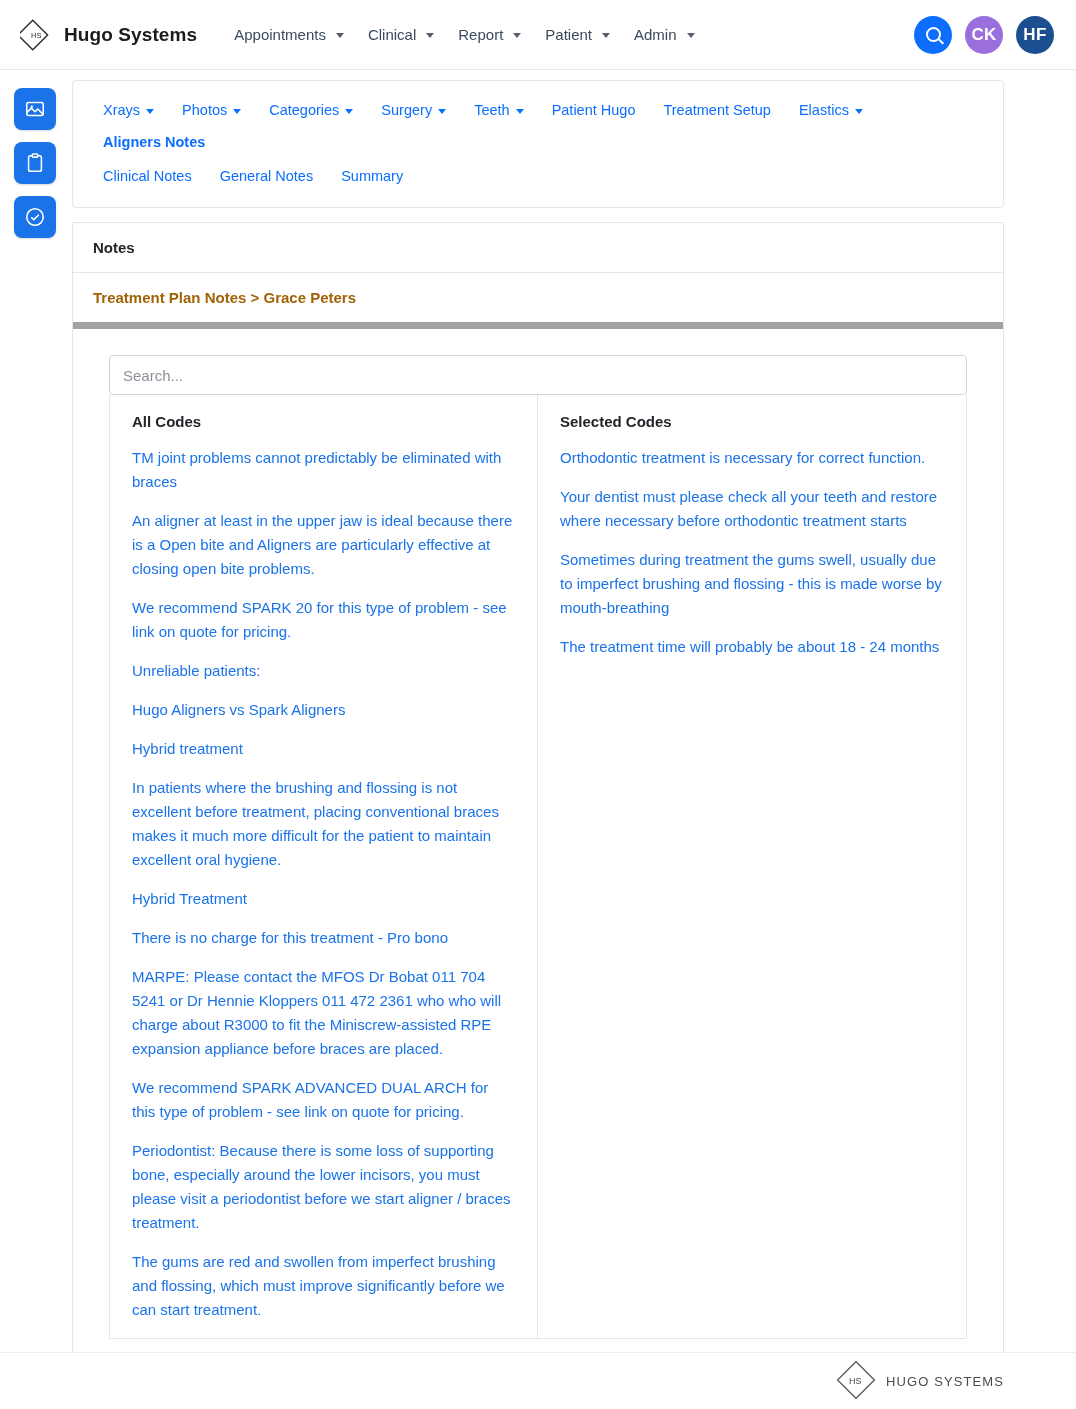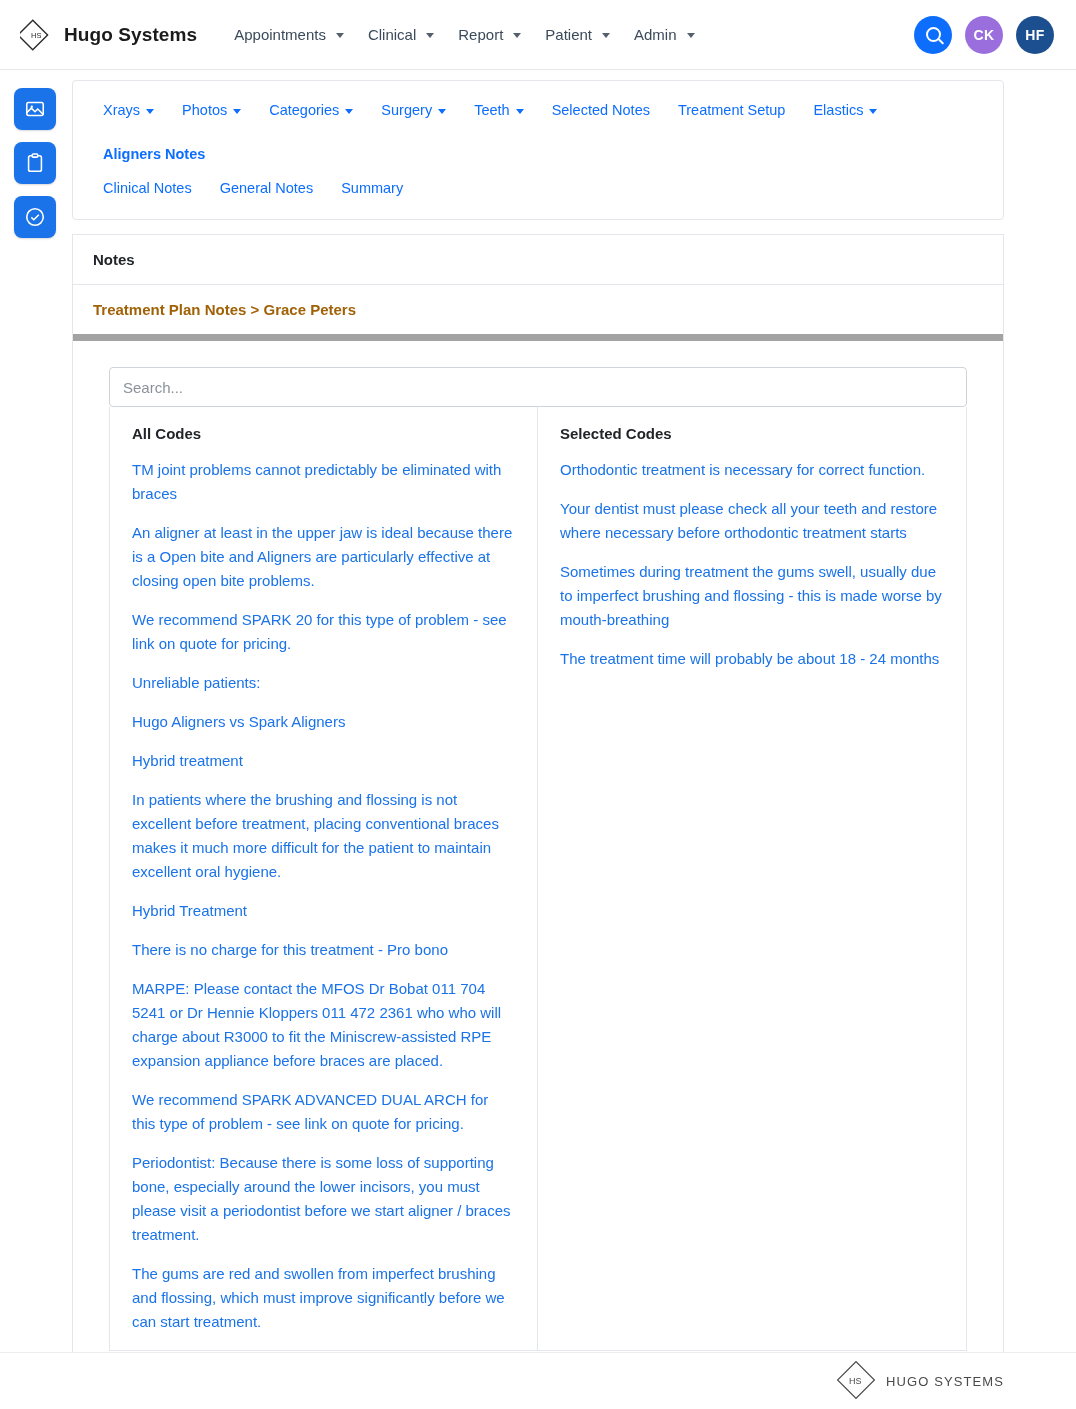--- a/index.html
+++ b/index.html
@@ -64,21 +64,21 @@
     right: 22px;
     display: flex;
     align-items: center;
     gap: 13px;
   }
   .circle-btn {
     width: 38px; height: 38px;
     border-radius: 50%;
     display: flex; align-items: center; justify-content: center;
     color: #fff;
-    font-size: 14px;
+    font-size: 17px;
     font-weight: bold;
     letter-spacing: .3px;
     cursor: pointer;
     border: none;
     text-align: center;
   }
   .c-search { background: #0d6efd; }
   .c-ck { background: #9b6ede; }
   .c-hf { background: #1b4f8f; }
   .mag {
@@ -130,21 +130,21 @@
     border-radius: 4px;
   }
   .tabs-card {
     padding: 14px 18px 16px 18px;
     margin-bottom: 14px;
   }
   .tab-row {
     display: flex;
     flex-wrap: wrap;
     align-items: center;
-    gap: 14px 4px;
+    gap: 2px 4px;
   }
   .tab {
     display: flex; align-items: center; gap: 6px;
     padding: 7px 12px;
     font-size: 14.5px;
     color: #0d6efd;
     cursor: pointer;
     white-space: nowrap;
   }
   .tab.active { color: #0d6efd; font-weight: bold; }
@@ -340,21 +340,21 @@
       </div>
       <div class="tab">
         <span>Surgery</span>
         <span class="caret"></span>
       </div>
       <div class="tab">
         <span>Teeth</span>
         <span class="caret"></span>
       </div>
       <div class="tab">
-        <span>Selected Notes</span>
+        <span>Patient Hugo</span>
       </div>
       <div class="tab">
         <span>Treatment Setup</span>
       </div>
       <div class="tab">
         <span>Elastics</span>
         <span class="caret"></span>
       </div>
       <div class="tab active">
         <span>Aligners Notes</span>

